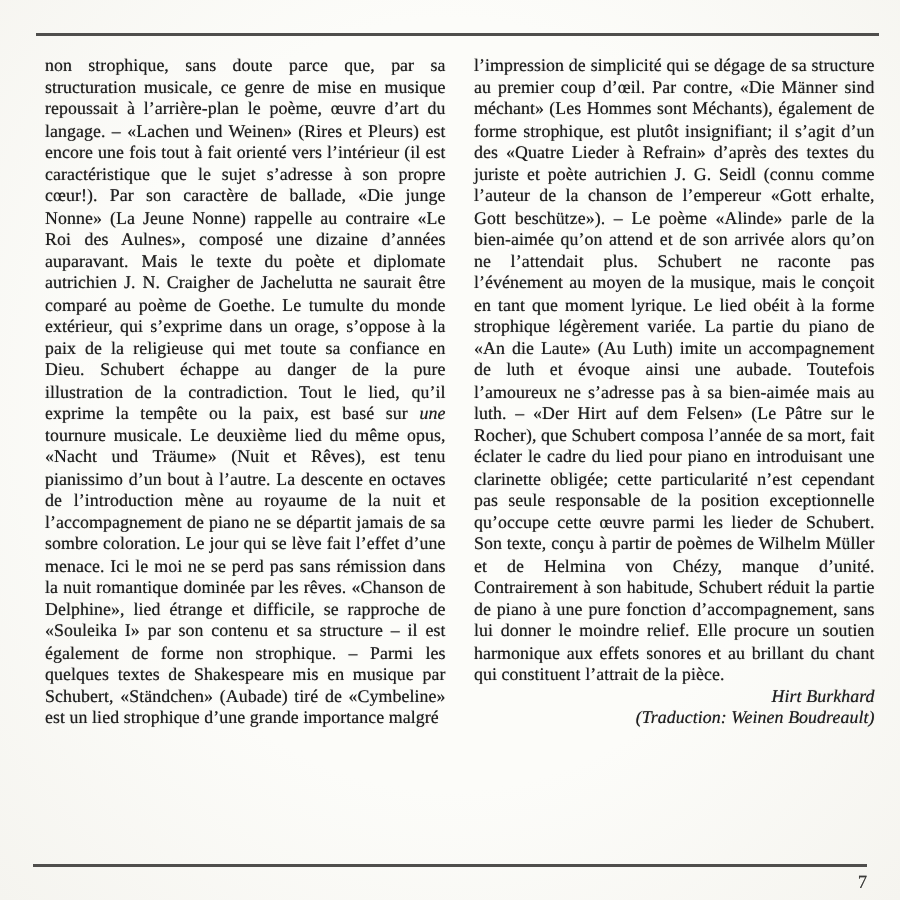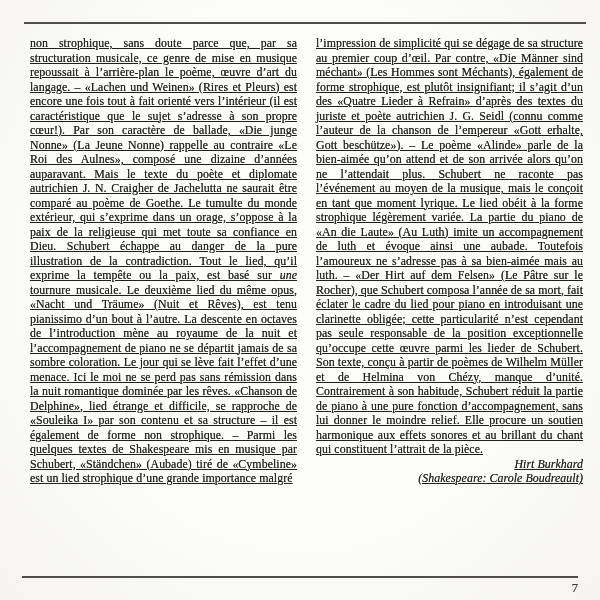--- a/index.html
+++ b/index.html
@@ -35,21 +35,20 @@
     top: 576px;
     width: 556px;
   }
   .columns {
     position: absolute;
     left: 30px;
     top: 36px;
     width: 553px;
     display: flex;
     gap: 19px;
-    text-decoration: underline;
   }
   .col {
     flex: 1 1 0;
     font-size: 11.9px;
     line-height: 14.5px;
     text-align: justify;
     hyphens: auto;
     -webkit-hyphens: auto;
     letter-spacing: 0.05px;
     text-shadow: 0 0 0.45px rgba(35, 35, 35, 0.75);
@@ -78,21 +77,21 @@
 <div class="page">
 
   <div class="rule rule-top"></div>
 
   <div class="columns">
 
     <div class="col" lang="fr"><span>non strophique, sans doute parce que, par sa structuration musicale, ce genre de mise en musique repoussait à l’arrière-plan le poème, œuvre d’art du langage. – «Lachen und Weinen» (Rires et Pleurs) est encore une fois tout à fait orienté vers l’intérieur (il est caractéristique que le sujet s’adresse à son propre cœur!). Par son caractère de ballade, «Die junge Nonne» (La Jeune Nonne) rappelle au contraire «Le Roi des Aulnes», composé une dizaine d’années auparavant. Mais le texte du poète et diplomate autrichien J. N. Craigher de Jachelutta ne saurait être comparé au poème de Goethe. Le tumulte du monde extérieur, qui s’exprime dans un orage, s’oppose à la paix de la religieuse qui met toute sa confiance en Dieu. Schubert échappe au danger de la pure illustration de la contradiction. Tout le lied, qu’il exprime la tempête ou la paix, est basé sur </span><span class="italic-word">une</span><span> tournure musicale. Le deuxième lied du même opus, «Nacht und Träume» (Nuit et Rêves), est tenu pianissimo d’un bout à l’autre. La descente en octaves de l’introduction mène au royaume de la nuit et l’accompagnement de piano ne se départit jamais de sa sombre coloration. Le jour qui se lève fait l’effet d’une menace. Ici le moi ne se perd pas sans rémission dans la nuit romantique dominée par les rêves. «Chanson de Delphine», lied étrange et difficile, se rapproche de «Souleika I» par son contenu et sa structure – il est également de forme non strophique. – Parmi les quelques textes de Shakespeare mis en musique par Schubert, «Ständchen» (Aubade) tiré de «Cymbeline» est un lied strophique d’une grande importance malgré</span></div>
 
     <div class="col" lang="fr"><span>l’impression de simplicité qui se dégage de sa structure au premier coup d’œil. Par contre, «Die Männer sind méchant» (Les Hommes sont Méchants), également de forme strophique, est plutôt insignifiant; il s’agit d’un des «Quatre Lieder à Refrain» d’après des textes du juriste et poète autrichien J. G. Seidl (connu comme l’auteur de la chanson de l’empereur «Gott erhalte, Gott beschütze»). – Le poème «Alinde» parle de la bien-aimée qu’on attend et de son arrivée alors qu’on ne l’attendait plus. Schubert ne raconte pas l’événement au moyen de la musique, mais le conçoit en tant que moment lyrique. Le lied obéit à la forme strophique légèrement variée. La partie du piano de «An die Laute» (Au Luth) imite un accompagnement de luth et évoque ainsi une aubade. Toutefois l’amoureux ne s’adresse pas à sa bien-aimée mais au luth. – «Der Hirt auf dem Felsen» (Le Pâtre sur le Rocher), que Schubert composa l’année de sa mort, fait éclater le cadre du lied pour piano en introduisant une clarinette obligée; cette particularité n’est cependant pas seule responsable de la position exceptionnelle qu’occupe cette œuvre parmi les lieder de Schubert. Son texte, conçu à partir de poèmes de Wilhelm Müller et de Helmina von Chézy, manque d’unité. Contrairement à son habitude, Schubert réduit la partie de piano à une pure fonction d’accompagnement, sans lui donner le moindre relief. Elle procure un soutien harmonique aux effets sonores et au brillant du chant qui constituent l’attrait de la pièce.</span>
       <div class="signature">Hirt Burkhard</div>
-      <div class="signature">(Shakespeare: Carole Boudreault)</div>
+      <div class="signature">(Traduction: Weinen Boudreault)</div>
     </div>
 
   </div>
 
   <div class="rule rule-bottom"></div>
 
   <div class="page-number">7</div>
 
 </div>
 

